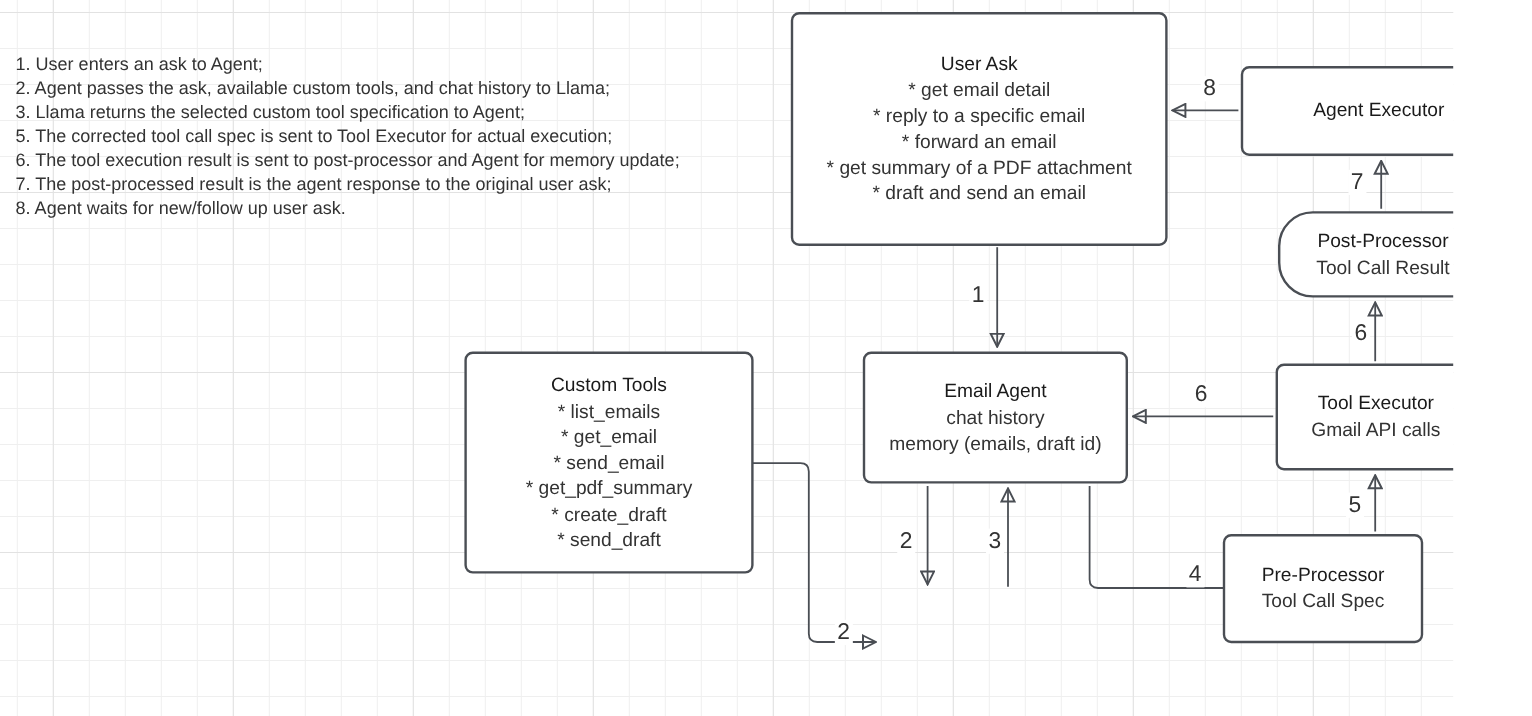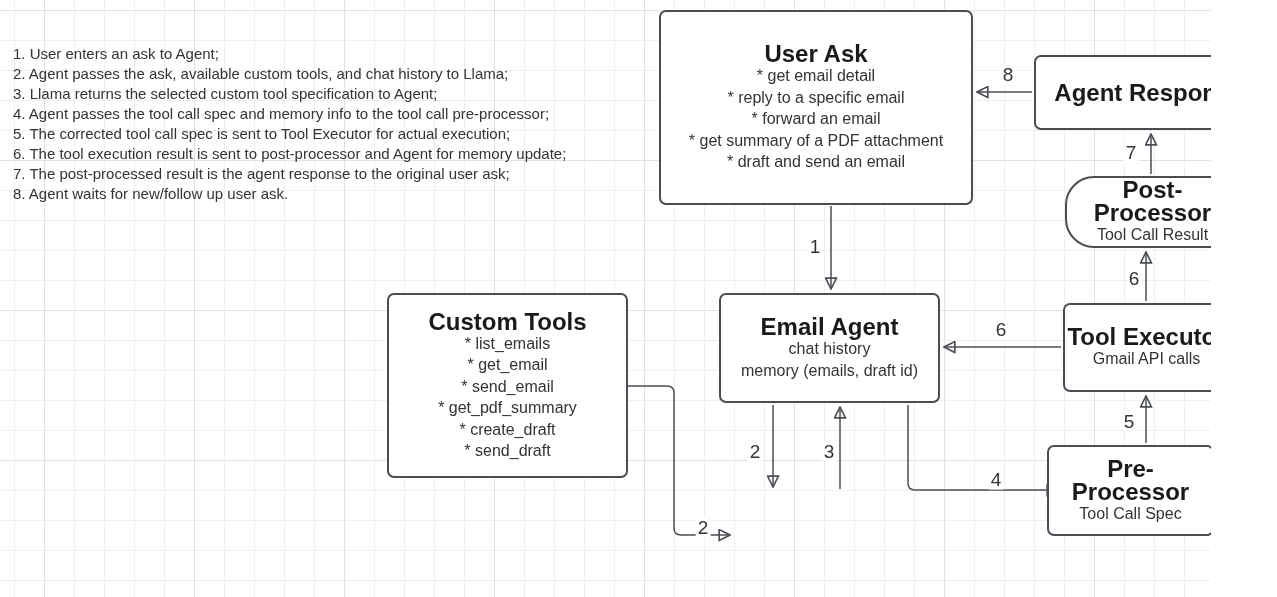--- a/index.html
+++ b/index.html
@@ -41,28 +41,28 @@
     border: 2px solid #4a4e54;
     border-radius: 7px;
     display: flex;
     flex-direction: column;
     align-items: center;
     justify-content: center;
     text-align: center;
     color: #333333;
     z-index: 2;
   }
-  .node-title { font-weight: bold; font-size: 24px; line-height: 23px; color: #1a1a1a; }
+  .node-title { font-weight: normal; font-size: 16px; line-height: 23px; color: #1a1a1a; }
   .node-line  { font-size: 16px; line-height: 21.5px; white-space: nowrap; }
 
   #n-user-ask       { left: 659px;  top: 10px;  width: 314px; height: 195px; }
   #n-agent-response { left: 1034px; top: 55px;  width: 230px; height: 75px;  }
   #n-post-processor { left: 1065px; top: 176px; width: 175px; height: 72px; border-radius: 29px;  }
   #n-tool-executor  { left: 1063px; top: 303px; width: 167px; height: 89px;  }
-  #n-pre-processor  { left: 1047px; top: 445px; width: 167px; height: 91px;  }
+  #n-pre-processor  { left: 1019px; top: 445px; width: 167px; height: 91px;  }
   #n-email-agent    { left: 719px;  top: 293px; width: 221px; height: 110px; }
   #n-custom-tools   { left: 387px;  top: 293px; width: 241px; height: 185px; }
   #n-llama          { left: 734px;  top: 491px; width: 149px; height: 89px;  }
 
   
   svg.edges {
     position: absolute;
     left: 0; top: 0;
     z-index: 1;
   }
@@ -96,21 +96,20 @@
 </style>
 </head>
 <body>
 
 <div class="canvas">
 
   <div class="instructions">
     <div>1. User enters an ask to Agent;</div>
     <div>2. Agent passes the ask, available custom tools, and chat history to Llama;</div>
     <div>3. Llama returns the selected custom tool specification to Agent;</div>
-    <div>4. Agent passes the tool call spec and memory info to the tool call pre-processor;</div>
     <div>5. The corrected tool call spec is sent to Tool Executor for actual execution;</div>
     <div>6. The tool execution result is sent to post-processor and Agent for memory update;</div>
     <div>7. The post-processed result is the agent response to the original user ask;</div>
     <div>8. Agent waits for new/follow up user ask.</div>
   </div>
 
   <svg class="edges" width="1277" height="597" viewBox="0 0 1277 597" aria-hidden="true">
     <defs>
       <marker id="arr" markerUnits="userSpaceOnUse" viewBox="0 0 12 12" markerWidth="13" markerHeight="13" refX="11" refY="6" orient="auto">
         <path d="M1,1 L11,6 L1,11 Z" fill="#4a4e54" stroke="none"></path>
@@ -131,21 +130,21 @@
   <div class="node" id="n-user-ask">
     <div class="node-title">User Ask</div>
     <div class="node-line">* get email detail</div>
     <div class="node-line">* reply to a specific email</div>
     <div class="node-line">* forward an email</div>
     <div class="node-line">* get summary of a PDF attachment</div>
     <div class="node-line">* draft and send an email</div>
   </div>
 
   <div class="node" id="n-agent-response">
-    <div class="node-title">Agent Response</div>
+    <div class="node-title">Agent Executor</div>
   </div>
 
   <div class="node" id="n-post-processor">
     <div class="node-title">Post-Processor</div>
     <div class="node-line">Tool Call Result</div>
   </div>
 
   <div class="node" id="n-tool-executor">
     <div class="node-title">Tool Executor</div>
     <div class="node-line">Gmail API calls</div>

